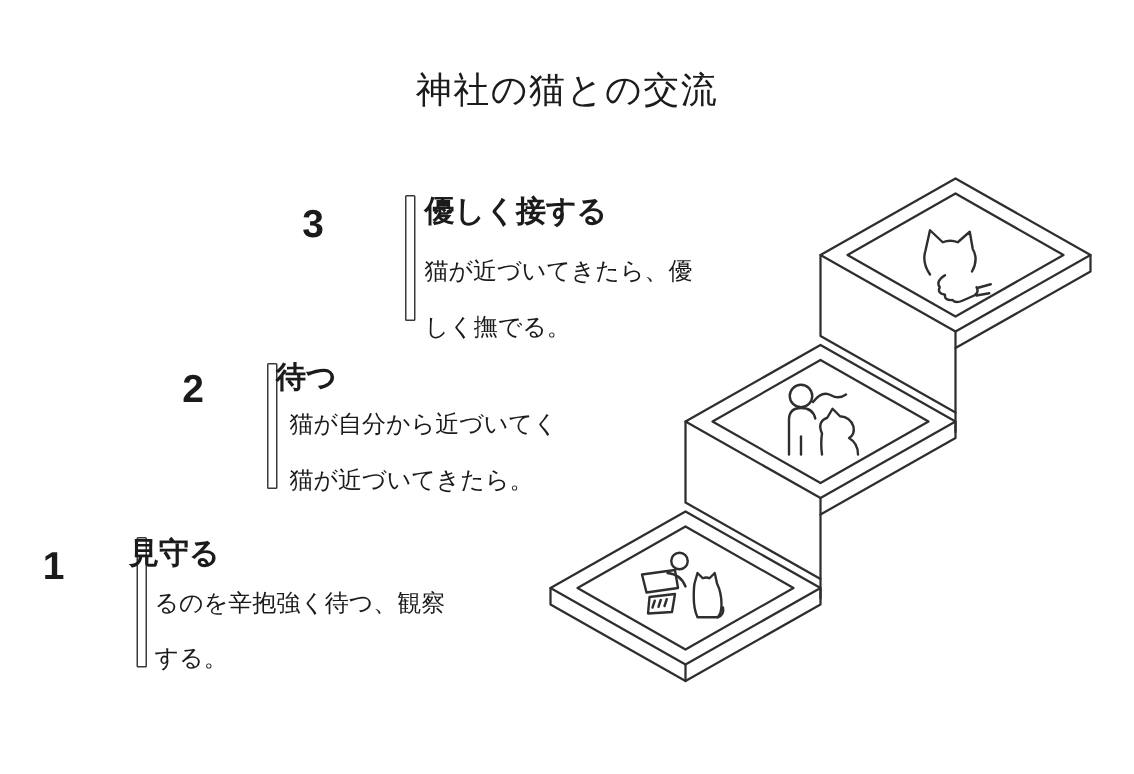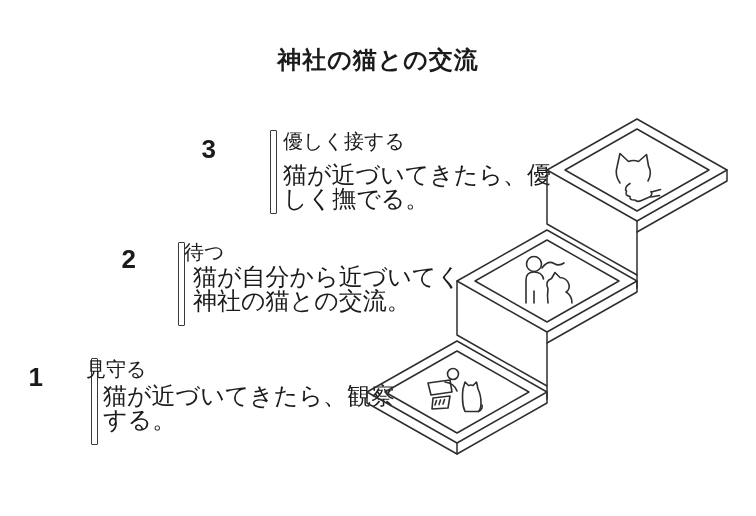--- a/index.html
+++ b/index.html
@@ -1,23 +1,23 @@
 <!DOCTYPE html>
 <html><head>
 <meta charset="utf-8">
 <style>
   html,body{margin:0;padding:0;background:#fff;}
   .canvas{position:relative;width:756px;height:516px;background:#ffffff;
           font-family:"Liberation Sans",sans-serif;color:#1b1b1b;overflow:hidden;}
   .title{position:absolute;top:44px;left:0;width:756px;margin:0;text-align:center;
-         font-size:24px;font-weight:bold;letter-spacing:1px;}
+         font-size:24px;font-weight:normal;letter-spacing:1px;}
   .num{position:absolute;width:34px;text-align:right;font-size:26px;line-height:26px;font-weight:bold;}
   .bar{position:absolute;width:5px;height:82px;background:#ffffff;border:1.5px solid #3a3a3a;border-radius:1px;}
-  .heading{position:absolute;font-size:20px;line-height:24px;font-weight:normal;white-space:nowrap;}
-  .body{position:absolute;font-size:24px;line-height:24px;white-space:pre-line;}
+  .heading{position:absolute;font-size:20px;line-height:24px;font-weight:bold;white-space:nowrap;}
+  .body{position:absolute;font-size:16px;line-height:37px;white-space:pre-line;}
   
   .s3 .num{left:182px;top:136px}
   .s3 .bar{left:270px;top:130px}
   .s3 .heading{left:283px;top:129px}
   .s3 .body{left:283px;top:163px}
   
   .s2 .num{left:102px;top:246px}
   .s2 .bar{left:178px;top:242px}
   .s2 .heading{left:184px;top:240px}
   .s2 .body{left:193px;top:265px}
@@ -35,30 +35,30 @@
 <body>
 
 <div class="canvas">
 
   <h1 class="title">神社の猫との交流</h1>
 
   <div class="step s1">
     <span class="num">1</span>
     <div class="bar"></div>
     <div class="heading">見守る</div>
-    <div class="body">猫が近づいてきたら、観察
+    <div class="body">るのを辛抱強く待つ、観察
 する。</div>
   </div>
 
   <div class="step s2">
     <span class="num">2</span>
     <div class="bar"></div>
     <div class="heading">待つ</div>
     <div class="body">猫が自分から近づいてく
-神社の猫との交流。</div>
+猫が近づいてきたら。</div>
   </div>
 
   <div class="step s3">
     <span class="num">3</span>
     <div class="bar"></div>
     <div class="heading">優しく接する</div>
     <div class="body">猫が近づいてきたら、優
 しく撫でる。</div>
   </div>
 

